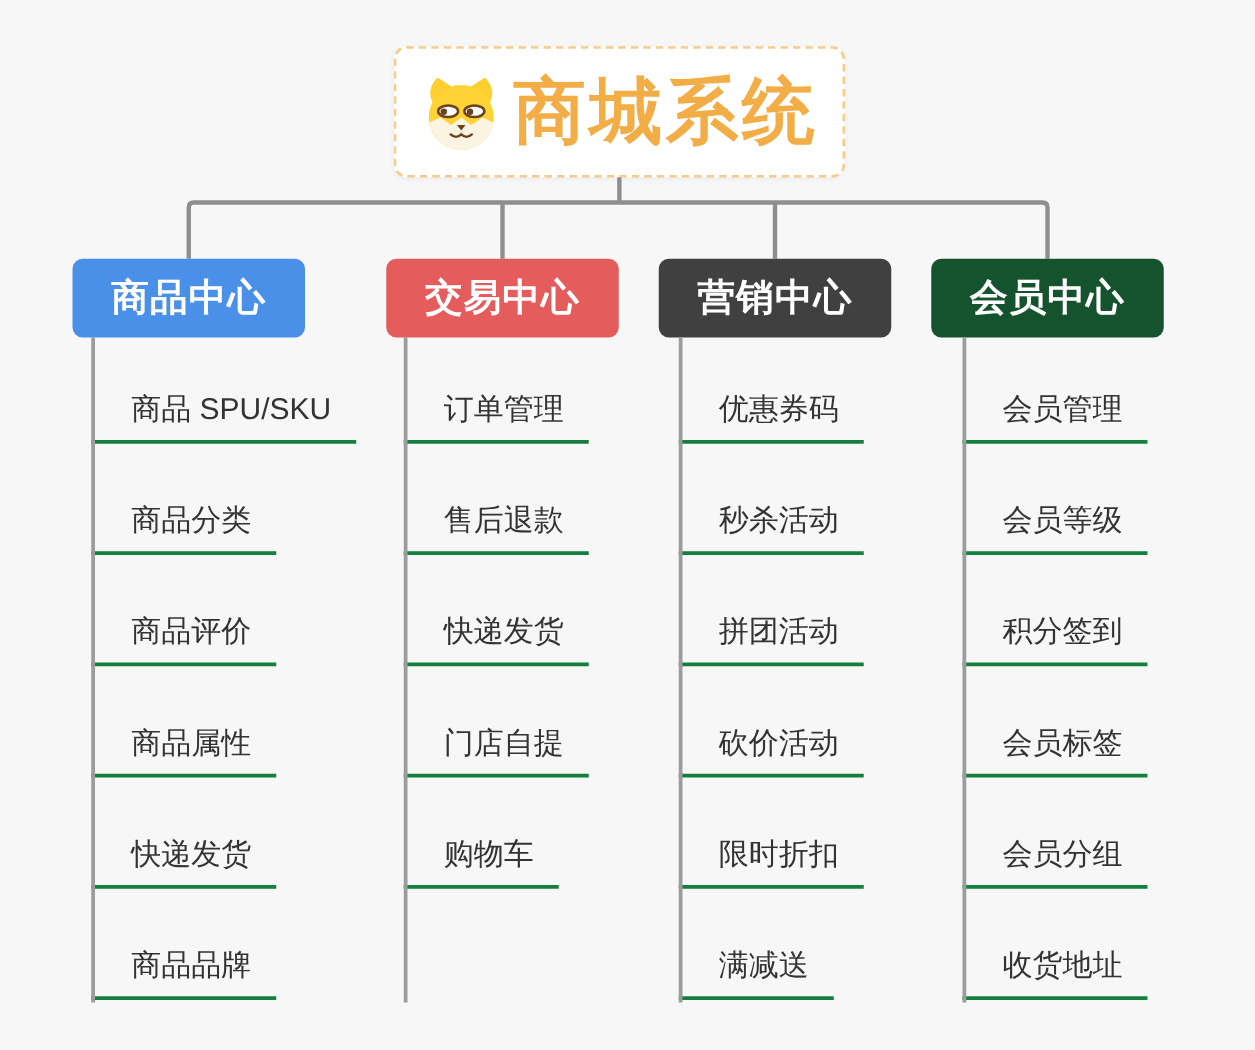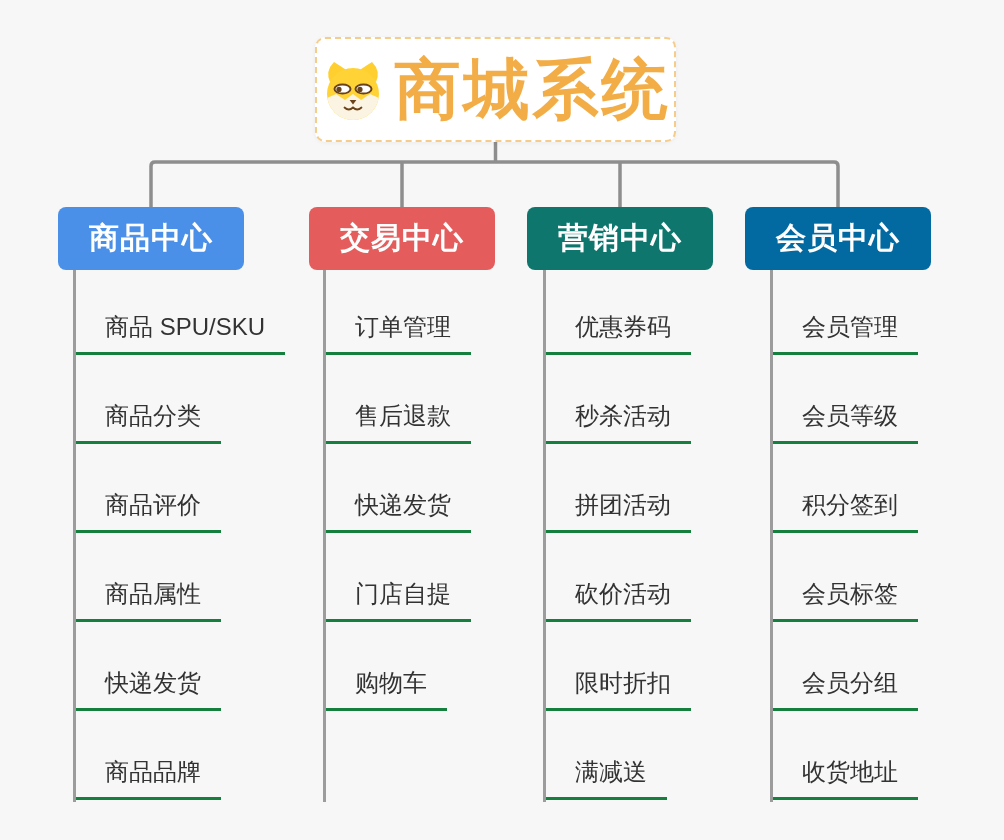--- a/index.html
+++ b/index.html
@@ -12,21 +12,21 @@
 
   
   .root{
     position:absolute;left:315px;top:37px;width:361px;height:105px;
     box-sizing:border-box;background:#ffffff;
     border:2px dashed #f6cc8b;border-radius:10px;
     display:flex;align-items:center;justify-content:center;gap:10px;
     box-shadow:0 1px 4px rgba(0,0,0,0.05);
     cursor:pointer;
   }
-  .root-title{font-size:66px;font-weight:700;letter-spacing:3px;color:#f3ad47;white-space:nowrap;}
+  .root-title{font-size:58px;font-weight:700;letter-spacing:3px;color:#f3ad47;white-space:nowrap;}
   .root-icon{width:64px;height:62px;flex:0 0 auto;}
 
   
   .branch-box{
     position:absolute;top:207px;width:186px;height:63px;
     box-sizing:border-box;border-radius:8px;
     display:flex;align-items:center;justify-content:center;
     color:#ffffff;font-size:30px;font-weight:700;letter-spacing:1px;
     cursor:pointer;
   }
@@ -83,24 +83,24 @@
     </svg>
     <span class="root-title" style="color: rgb(243, 173, 71);">商城系统</span>
   </div>
 
   <div class="branch-box" id="branch-0" style="background: rgb(75, 144, 232);">
     <span>商品中心</span>
   </div>
   <div class="branch-box" id="branch-1" style="background: rgb(228, 92, 91); align-items: center;">
     <span>交易中心</span>
   </div>
-  <div class="branch-box" id="branch-2" style="background: #0f766e;">
+  <div class="branch-box" id="branch-2" style="background: #404040;">
     <span>营销中心</span>
   </div>
-  <div class="branch-box" id="branch-3" style="background: #0369a1;">
+  <div class="branch-box" id="branch-3" style="background: #14532d;">
     <span>会员中心</span>
   </div>
 
   <div class="column" id="col-0">
     <div class="trunk"></div>
     <div class="item">
       <span class="item-label">商品 SPU/SKU</span>
       </div>
     <div class="item">
       <span class="item-label">商品分类</span>

